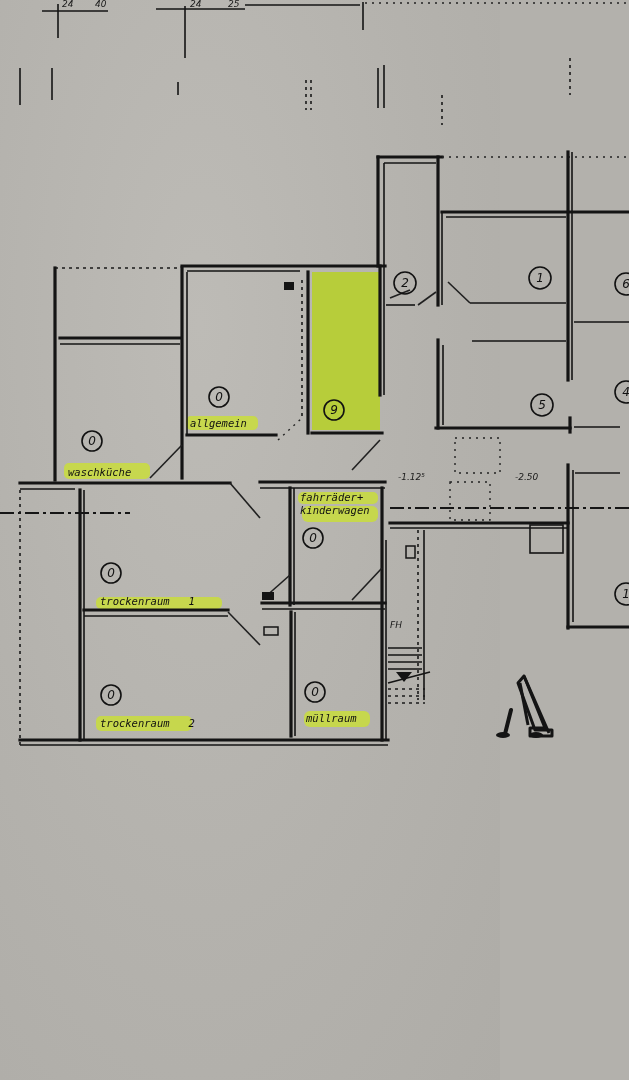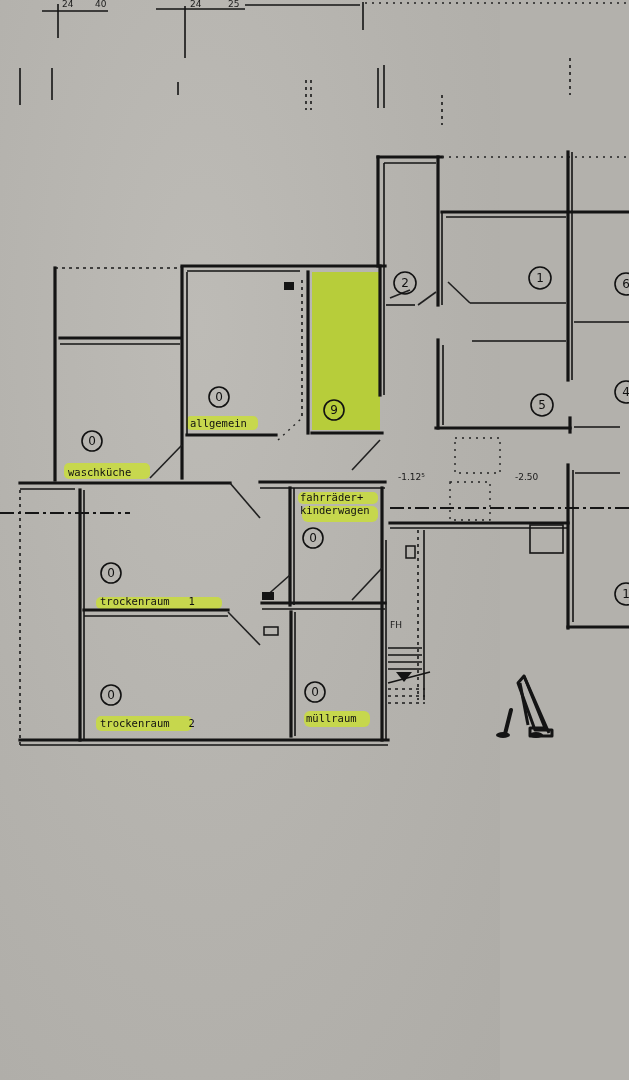--- a/index.html
+++ b/index.html
@@ -2,21 +2,21 @@
 <html><head>
 <meta charset="utf-8">
 <style>
   html, body { margin: 0; padding: 0; }
   body {
     width: 629px; height: 1080px; overflow: hidden;
     background: #b3b1ac;
     font-family: "DejaVu Sans", sans-serif;
   }
   #plan-wrap { position: relative; width: 500px; height: 1080px;
-    background: radial-gradient(ellipse at 40% 30%, #bdbbb6 0%, #b4b2ad 55%, #aeaca7 100%); }
+    background: radial-gradient(ellipse at 40% 30%, #bdbbb6 0%, #b4b2ad 55%, #aeaca7 100%); font-style: italic; }
   svg { position: absolute; left: 0; top: 0; }
   .wall { stroke: #141414; stroke-width: 3.2; fill: none; stroke-linecap: square; }
   .wall-thin { stroke: #141414; stroke-width: 1.6; fill: none; }
   .wall-dash { stroke: #1a1a1a; stroke-width: 1.6; fill: none; stroke-dasharray: 3 4; }
   .axis { stroke: #151515; stroke-width: 1.8; fill: none; stroke-dasharray: 14 4 3 4; }
   .door { stroke: #202020; stroke-width: 1.6; fill: none; }
   .dot-line { stroke: #222; stroke-width: 1.4; fill: none; stroke-dasharray: 2 5; }
   .room-circle { fill: none; stroke: #111; stroke-width: 1.6; }
   .room-num { font-family: "DejaVu Sans", sans-serif; font-size: 12px; fill: #111; text-anchor: middle; dominant-baseline: central; }
   .room-label { font-family: "DejaVu Sans Mono", monospace; font-size: 10.5px; fill: #111; }

